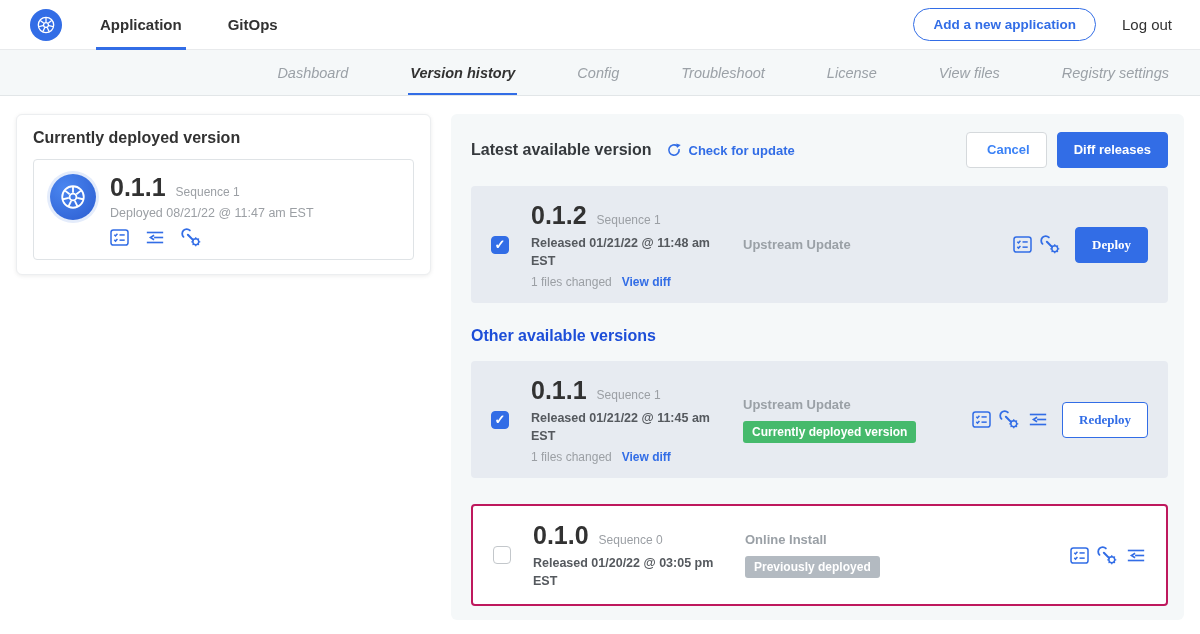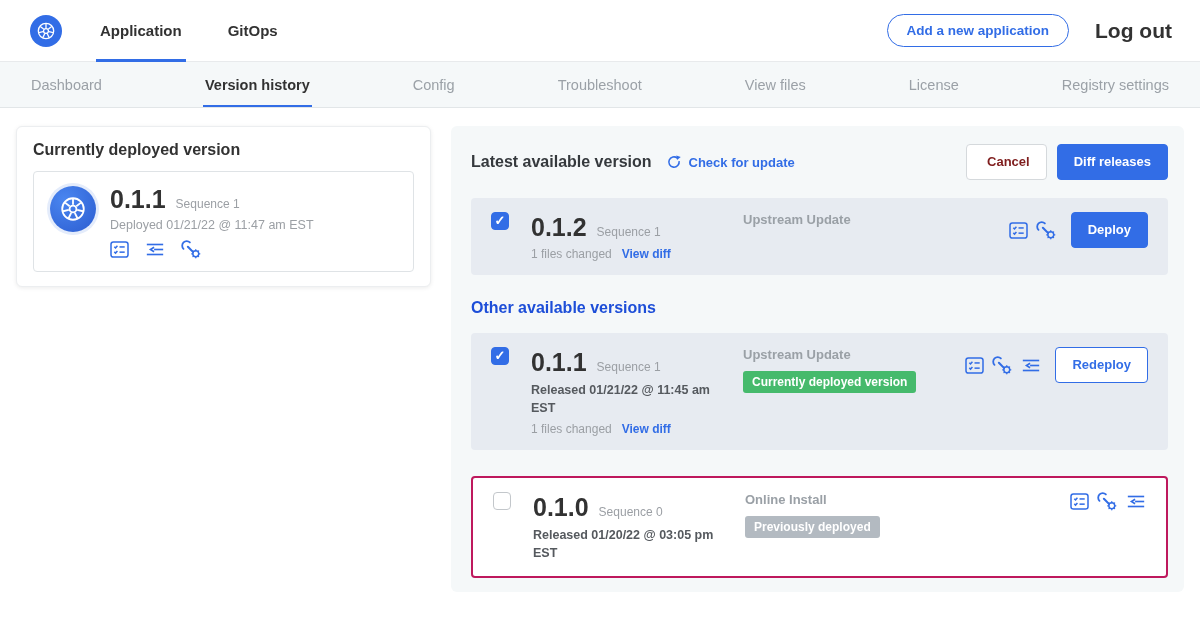--- a/index.html
+++ b/index.html
@@ -4,37 +4,37 @@
 <style>
   * { box-sizing: border-box; }
   html,body { margin:0; padding:0; }
   body {
     width:1200px; height:634px; overflow:hidden;
     font-family:"Liberation Sans", sans-serif;
     background:#ffffff; color:#323232;
   }
 
   
-  .topnav { height:62px; display:flex; align-items:center; padding:0 28px 0 30px;
+  .topnav { height:50px; display:flex; align-items:center; padding:0 28px 0 30px;
             border-bottom:1px solid #e8eaec; background:#fff; }
   .logo-circle { width:32px; height:32px; border-radius:50%; background:#326de6;
                  display:flex; align-items:center; justify-content:center; margin-right:34px; flex:none; cursor:pointer; }
   .topnav-tabs { display:flex; height:100%; }
   .topnav-tab { position:relative; height:100%; display:flex; align-items:center;
                 padding:0 4px; margin-right:38px; font-size:15px; font-weight:700; color:#323232; cursor:pointer; }
   .topnav-tab.gitops { font-weight:600; }
   .topnav-tab.active::after { content:""; position:absolute; left:0; right:0; bottom:-1px; height:3px; background:#326de6; }
   .topnav-right { margin-left:auto; display:flex; align-items:center; gap:26px; }
   .add-app-btn { border:1px solid #326de6; color:#326de6; background:#fff; border-radius:17px;
                  padding:8px 19px; font-size:13.5px; font-weight:700; font-family:inherit; cursor:pointer; }
-  .logout { font-size:21px; font-weight:700; color:#323232; cursor:pointer; }
+  .logout { font-size:15px; font-weight:400; color:#323232; cursor:pointer; }
 
   
   .subnav { height:46px; background:#f5f8f9; border-bottom:1px solid #e2e6e8;
-            display:flex; justify-content:space-between; }
+            display:flex; justify-content:flex-end;font-style:italic; }
   .subnav-tab { display:flex; align-items:center; padding:0 31px; font-size:14.5px;
                 color:#9ba1a7; font-weight:500; position:relative; cursor:pointer; }
   .subnav-tab.active { color:#323232; font-weight:700; }
   .subnav-tab.active::after { content:""; position:absolute; left:29px; right:29px; bottom:0; height:2.5px; background:#326de6; }
 
   
   .content { display:flex; gap:20px; padding:18px 16px; align-items:flex-start; }
 
   
   .deployed-card { width:415px; flex:none; background:#fff; border:1px solid #eceef0;
@@ -55,25 +55,25 @@
 
   
   .versions-panel { flex:1; background:#f5f8f9; border-radius:6px; padding:18px 16px 14px 20px; }
   .panel-header { display:flex; align-items:center; margin-bottom:18px; }
   .panel-header h2 { margin:0 14px 0 0; font-size:16px; font-weight:700; color:#35393d;text-align:right; }
   .hlink { display:flex; align-items:center; gap:7px; color:#326de6; font-size:13px;
            font-weight:600; margin-right:24px; cursor:pointer; white-space:nowrap; }
   .spacer { flex:1; }
   .btn { font-family:inherit; font-size:13px; font-weight:700; border-radius:4px;
          padding:9px 16px; cursor:pointer; line-height:16px; }
-  .btn-secondary { background:#fff; border:1px solid #d5d9dc; color:#7f1d1d; margin-right:10px;padding-left:20px; }
+  .btn-secondary { background:#fff; border:1px solid #d5d9dc; color:#3b82f6; margin-right:10px;padding-left:20px; }
   .btn-primary { background:#326de6; border:1px solid #326de6; color:#fff; }
   .btn-outline { background:#fff; border:1px solid #326de6; color:#326de6; }
 
-  .version-row { display:flex; align-items:flex-start; border-radius:4px; padding:14px 20px; }
+  .version-row { display:flex; align-items:center; border-radius:4px; padding:14px 20px; }
   .version-row.shaded { background:#e7ebf1; }
   .version-row.plain { background:#fff; border:2px solid #be185d; }
 
   .checkbox { width:18px; height:18px; border:1px solid #c3c7cb; border-radius:4px;
               background:#fff; margin-right:22px; flex:none; cursor:pointer; position:relative; }
   .checkbox[data-checked="true"] { background:#326de6; border-color:#326de6; }
   .checkbox[data-checked="true"]::after { content:"✓"; color:#fff; position:absolute; top:50%; left:50%;
               transform:translate(-50%,-54%); font-size:13px; font-weight:700; }
 
   .vinfo { width:212px; flex:none; }
@@ -82,21 +82,21 @@
   .vfiles { margin-top:5px; font-size:12px; color:#9b9fa4; display:flex; gap:10px; align-items:baseline; }
   .viewdiff { color:#326de6; font-weight:700; cursor:pointer; text-decoration:none; }
 
   .vsource { flex:1; padding-right:10px; }
   .source-label { font-size:13px; font-weight:600; color:#9aa0a6; }
   .badge { display:inline-block; margin-top:9px; padding:4px 9px; border-radius:3px;
            font-size:12px; font-weight:700; color:#fff; }
   .badge-green { background:#46ba6c; }
   .badge-gray  { background:#b3bac1; }
 
-  .vactions { display:flex; align-items:center; gap:8px; flex:none; }
+  .vactions { display:flex; align-items:center; gap:8px; flex:none;font-family:Liberation Serif, serif; }
   .vactions .btn { margin-left:6px; }
 
   .other-title { font-size:16px; font-weight:600; color:#1d4ed8; margin:24px 0 16px; }
   .row-gap { height:26px; }
 
   svg.blue { stroke:#326de6; fill:none; }
 </style>
 </head>
 <body>
 
@@ -126,22 +126,22 @@
     <button class="add-app-btn">Add a new application</button>
     <div class="logout">Log out</div>
   </div>
 </header>
 
 <nav class="subnav">
   <div class="subnav-tab">Dashboard</div>
   <div class="subnav-tab active">Version history</div>
   <div class="subnav-tab">Config</div>
   <div class="subnav-tab">Troubleshoot</div>
+  <div class="subnav-tab">License</div>
   <div class="subnav-tab">View files</div>
-  <div class="subnav-tab">License</div>
   <div class="subnav-tab">Registry settings</div>
 </nav>
 
 <main class="content">
 
   <section class="deployed-card">
     <h2>Currently deployed version</h2>
     <div class="deployed-inner">
       <div class="app-icon">
         <svg width="28" height="28" viewBox="0 0 26 26" stroke="#fff" fill="none" stroke-width="1.7">
@@ -154,21 +154,21 @@
           <line x1="11.3" y1="16.6" x2="8.9" y2="21.6"></line>
             <line x1="9.1" y1="13.9" x2="3.7" y2="15.1"></line>
           <line x1="9.9" y1="10.5" x2="5.6" y2="7.1"></line>
         </svg>
       </div>
       <div class="deployed-info">
         <div class="version-line">
           <span class="vnum">0.1.1</span>
           <span class="vseq">Sequence 1</span>
         </div>
-        <div class="deployed-date">Deployed 01/21/22 @ 11:47 am EST</div>
+        <div class="deployed-date">Deployed 08/21/22 @ 11:47 am EST</div>
         <div class="icon-row">
           <span class="icon-btn">
             <svg class="blue" width="19" height="17" viewBox="0 0 20 18" stroke-width="1.6">
               <rect x="1" y="1" width="18" height="16" rx="2.5"></rect>
               <path d="M4.5 6 l1.3 1.3 2-2.3"></path>
                 <line x1="10" y1="6.3" x2="15.5" y2="6.3"></line>
               <path d="M4.5 11.5 l1.3 1.3 2-2.3"></path>
                 <line x1="10" y1="11.8" x2="15.5" y2="11.8"></line>
             </svg>
           </span>
@@ -218,20 +218,21 @@
       <button class="btn btn-primary">Diff releases</button>
     </div>
 
     <div class="version-row shaded">
       <div class="checkbox" data-checked="true"></div>
       <div class="vinfo">
         <div class="version-line">
           <span class="vnum">0.1.2</span>
           <span class="vseq">Sequence 1</span>
         </div>
+        <div class="vreleased">Released 01/21/22 @ 11:48 am EST</div>
         <div class="vfiles">
           <span>1 files changed</span>
           <a class="viewdiff">View diff</a>
         </div>
       </div>
       <div class="vsource">
         <div class="source-label">Upstream Update</div>
       </div>
       <div class="vactions">
         <span class="icon-btn">

